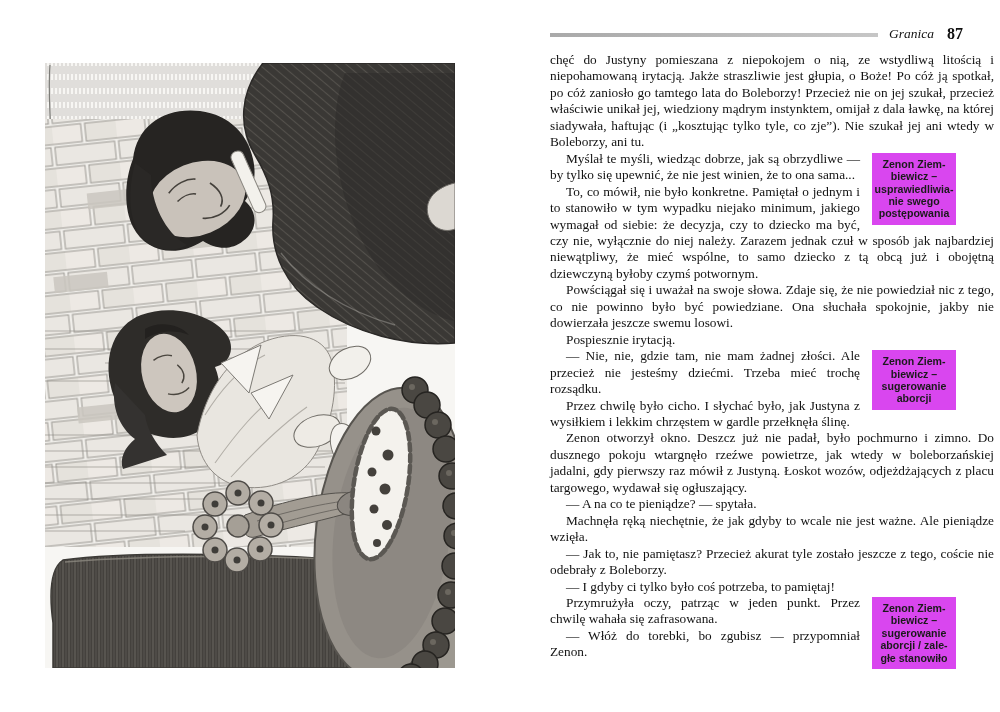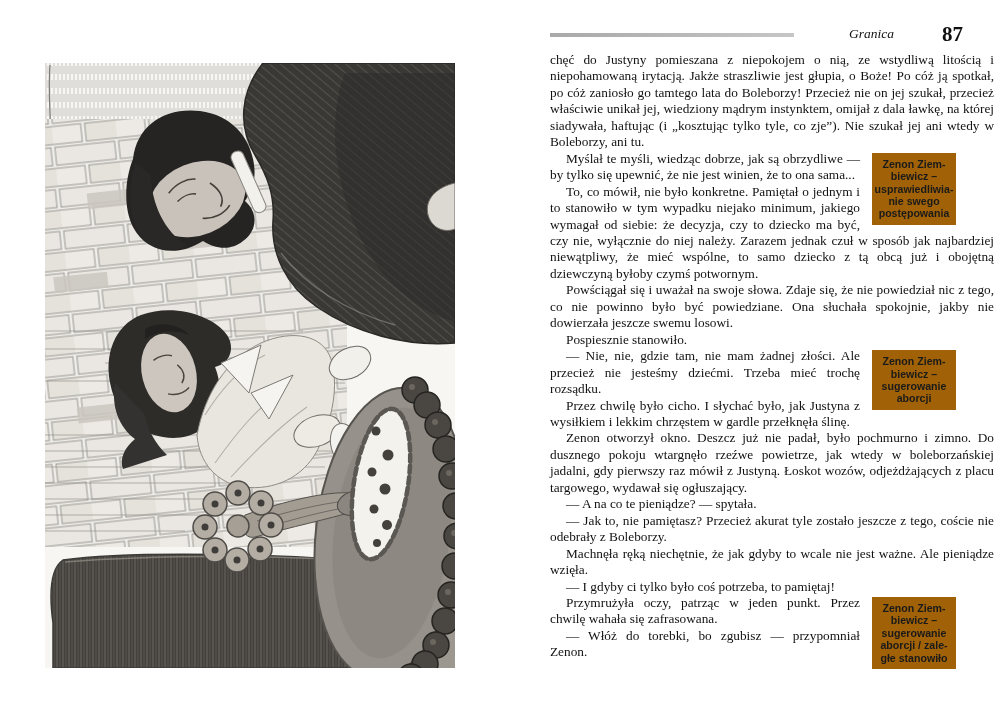--- a/index.html
+++ b/index.html
@@ -5,39 +5,39 @@
   html,body{margin:0;padding:0;}
   body{
     width:1000px;height:712px;position:relative;overflow:hidden;
     background:#ffffff;font-family:"Liberation Serif",serif;color:#111;
   }
   
   .illustration{position:absolute;left:45px;top:63px;width:410px;height:605px;}
   
   .page-header{
     position:absolute;left:550px;top:24px;width:413px;height:20px;
-    display:flex;align-items:center;gap:44px;
+    display:flex;align-items:center;
   }
   .header-rule{flex:1;height:3.5px;background:linear-gradient(to right,#a9a9a9,#c6c6c6);margin-top:2px;}
   .running-title{
     font-style:italic;font-size:13.5px;margin-left:11px;white-space:nowrap;
   }
   .page-number{
-    font-weight:bold;font-size:21px;margin-left:4px;white-space:nowrap;
+    font-weight:bold;font-size:16px;margin-left:13px;white-space:nowrap;
   }
   .body-text{
     position:absolute;left:550px;top:52px;width:444px;
     font-size:13.3px;line-height:16.45px;text-align:justify;
   }
   .body-text p{margin:0;text-indent:16px;}
   .body-text p.noindent{text-indent:0;}
   .margin-note{
     float:right;clear:right;width:84px;box-sizing:border-box;
     margin:2px 38px 8px 12px;padding:5px 2px;
-    background:#a16207;
+    background:#d946ef;
     font-family:"Liberation Sans",sans-serif;font-weight:bold;
     font-size:10.6px;line-height:12.4px;text-align:center;color:#1a1a1a;
   }
 </style>
 </head>
 <body>
 
 <div class="illustration">
 <svg viewBox="0 0 410 605" width="410" height="605" xmlns="http://www.w3.org/2000/svg">
   <defs>
@@ -214,33 +214,33 @@
     <aside class="margin-note">
       <div>Zenon Ziem-</div>
       <div>biewicz –</div>
       <div>usprawiedliwia-</div>
       <div>nie swego</div>
       <div>postępowania</div>
     </aside>
     <p>Myślał te myśli, wiedząc dobrze, jak są obrzydliwe — by tylko się upewnić, że nie jest winien, że to ona sama...</p>
     <p>To, co mówił, nie było konkretne. Pamiętał o jednym i to stanowiło w tym wypadku niejako minimum, jakiego wymagał od siebie: że decyzja, czy to dziecko ma być, czy nie, wyłącznie do niej należy. Zarazem jednak czuł w sposób jak najbardziej niewątpliwy, że mieć wspólne, to samo dziecko z tą obcą już i obojętną dziewczyną byłoby czymś potwornym.</p>
     <p>Powściągał się i uważał na swoje słowa. Zdaje się, że nie powiedział nic z tego, co nie powinno było być powiedziane. Ona słuchała spokojnie, jakby nie dowierzała jeszcze swemu losowi.</p>
-    <p>Pospiesznie stanowiło.</p>
+    <p>Pospiesznie irytacją.</p>
     <aside class="margin-note">
       <div>Zenon Ziem-</div>
       <div>biewicz –</div>
       <div>sugerowanie</div>
       <div>aborcji</div>
     </aside>
     <p>— Nie, nie, gdzie tam, nie mam żadnej złości. Ale przecież nie jesteśmy dziećmi. Trzeba mieć trochę rozsądku.</p>
     <p>Przez chwilę było cicho. I słychać było, jak Justyna z wysiłkiem i lekkim chrzęstem w gardle przełknęła ślinę.</p>
     <p>Zenon otworzył okno. Deszcz już nie padał, było pochmurno i zimno. Do dusznego pokoju wtargnęło rzeźwe powietrze, jak wtedy w boleborzańskiej jadalni, gdy pierwszy raz mówił z Justyną. Łoskot wozów, odjeżdżających z placu targowego, wydawał się ogłuszający.</p>
     <p>— A na co te pieniądze? — spytała.</p>
+    <p>Machnęła ręką niechętnie, że jak gdyby to wcale nie jest ważne. Ale pieniądze wzięła.</p>
     <p>— Jak to, nie pamiętasz? Przecież akurat tyle zostało jeszcze z tego, coście nie odebrały z Boleborzy.</p>
-    <p>Machnęła ręką niechętnie, że jak gdyby to wcale nie jest ważne. Ale pieniądze wzięła.</p>
     <p>— I gdyby ci tylko było coś potrzeba, to pamiętaj!</p>
     <aside class="margin-note">
       <div>Zenon Ziem-</div>
       <div>biewicz –</div>
       <div>sugerowanie</div>
       <div>aborcji / zale-</div>
       <div>głe stanowiło</div>
     </aside>
     <p>Przymrużyła oczy, patrząc w jeden punkt. Przez chwilę wahała się zafrasowana.</p>
     <p>— Włóż do torebki, bo zgubisz — przypomniał Zenon.</p>

